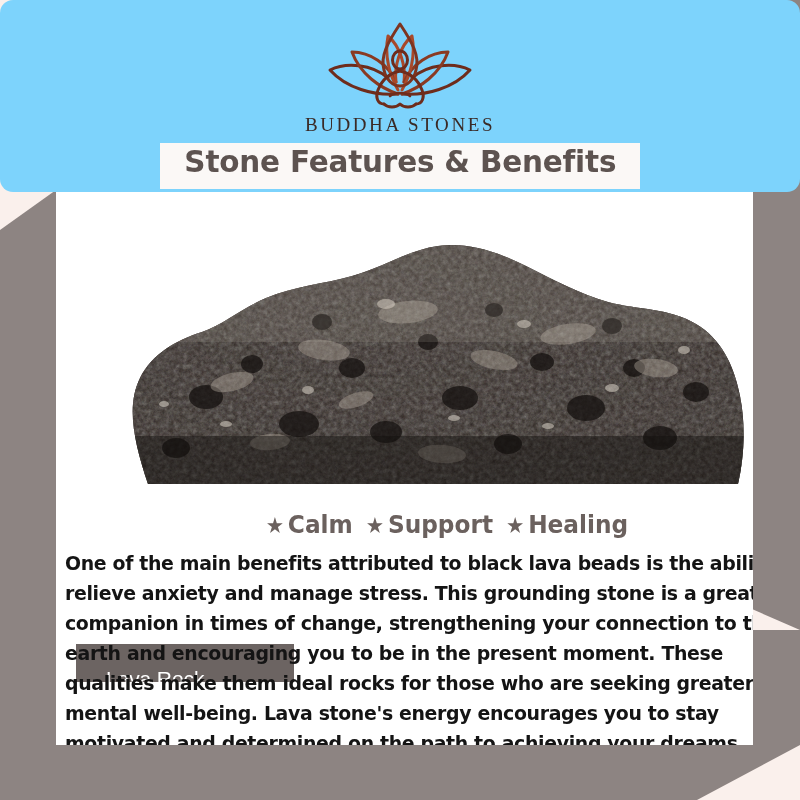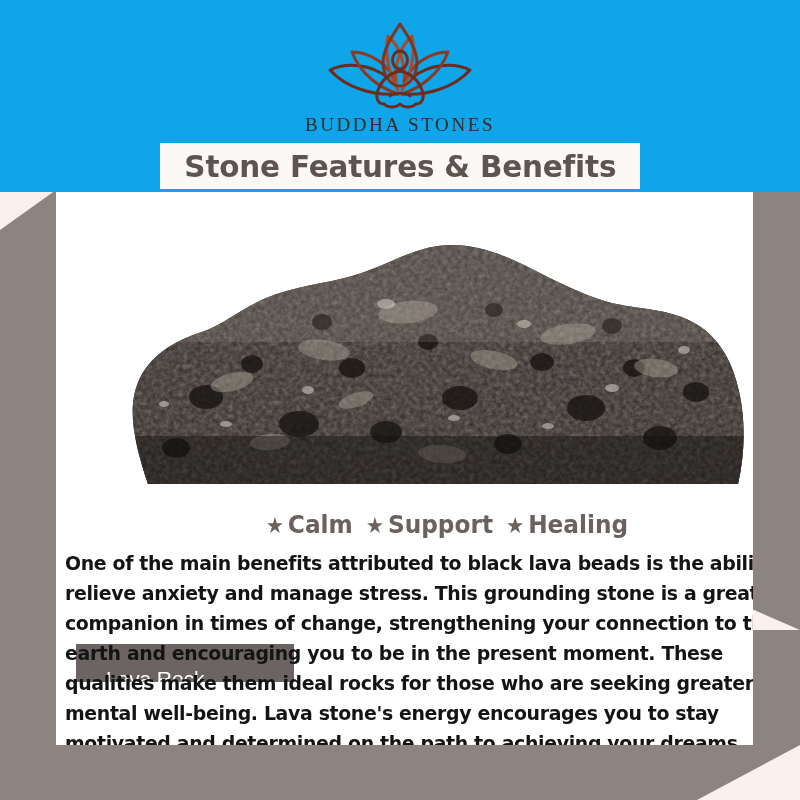--- a/index.html
+++ b/index.html
@@ -79,21 +79,22 @@
     overflow: hidden;
   }
 
   
   .header {
     position: absolute;
     top: 0;
     left: 0;
     width: 800px;
     height: 192px;
-    background: #0ea5e9;
+    background: #7dd3fc;
+    border-radius: 13px;
   }
   .logo-wrap {
     position: absolute;
     top: 16px;
     left: 0;
     width: 800px;
     text-align: center;
   }
   .logo-mark {
     display: block;
@@ -110,21 +111,21 @@
   }
 
   .title-banner {
     position: absolute;
     top: 143px;
     left: 160px;
     width: 480px;
     height: 46px;
     background: #fbf8f6;
     display: flex;
-    align-items: center;
+    align-items: flex-start;
     justify-content: center;
   }
   .title-text {
     font-family: "DejaVu Sans", sans-serif;
     font-weight: bold;
     font-size: 31px;
     color: #5d5350;
     letter-spacing: -0.2px;
     white-space: nowrap;
     transform: scaleX(0.95);

